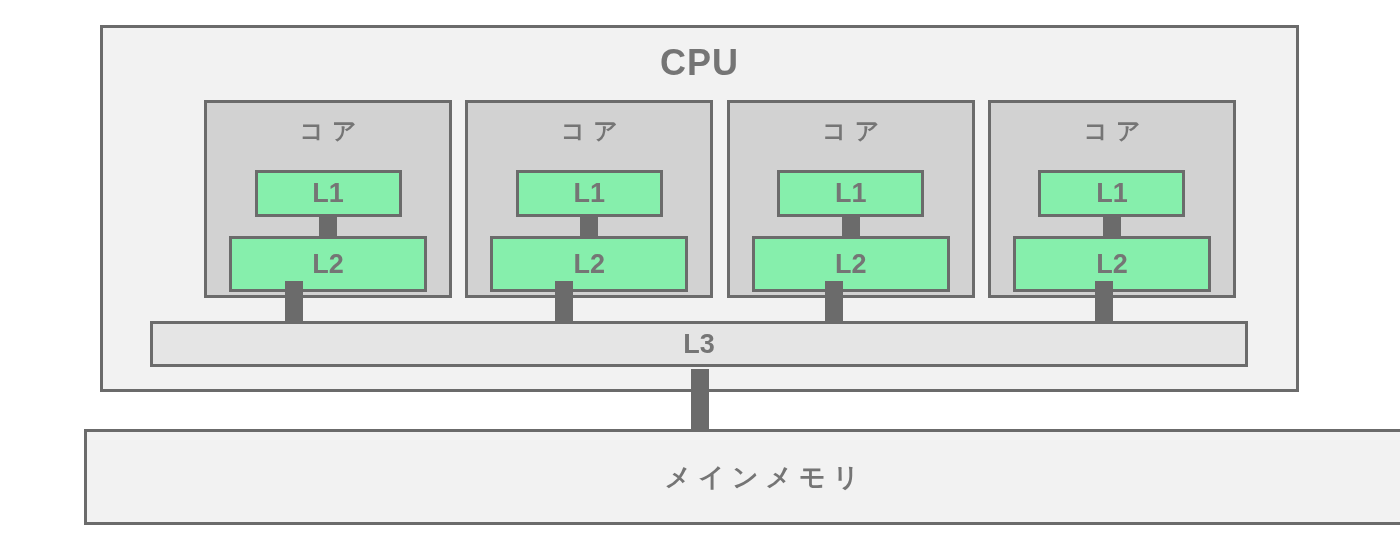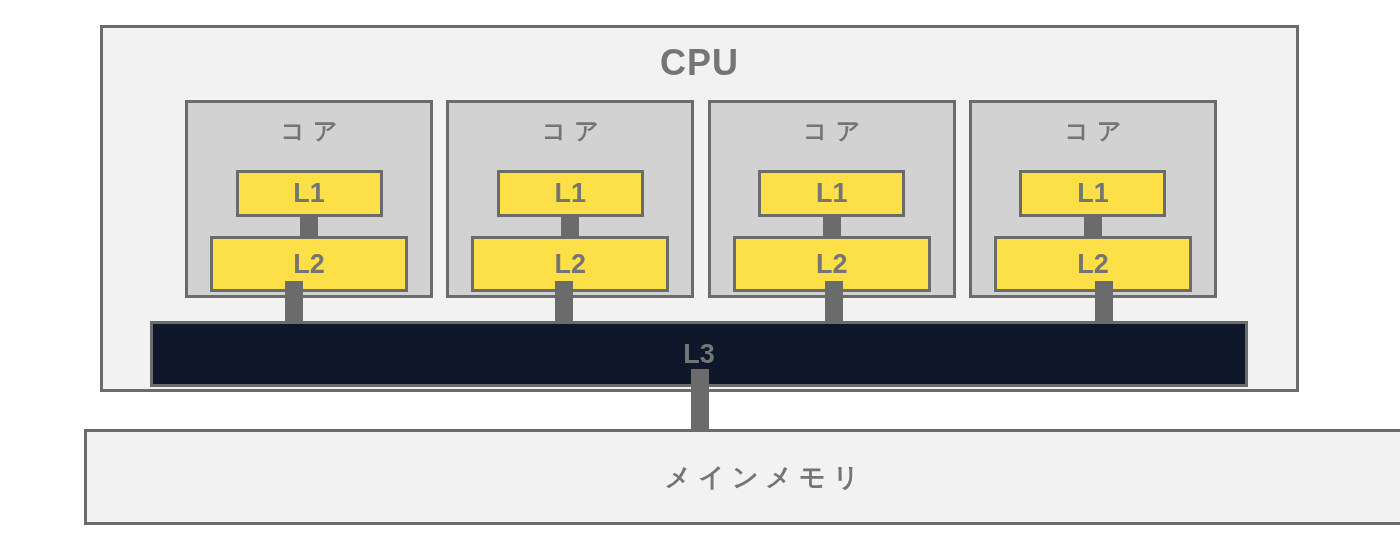--- a/index.html
+++ b/index.html
@@ -34,21 +34,21 @@
     text-align: center;
     font-size: 36px;
     font-weight: bold;
     letter-spacing: 1px;
     color: #757575;
   }
 
   
   .cores-row {
     position: absolute;
-    left: 159px;
+    left: 178px;
     top: 100px;
     width: 1058px;
     height: 198px;
     display: flex;
     justify-content: space-between;
     z-index: 2;
     padding-left: 26px;
   }
   .core {
     width: 248px;
@@ -62,21 +62,21 @@
   .core-label {
     margin-top: 11px;
     font-size: 24px;
     font-weight: bold;
     letter-spacing: 8px;
     padding-left: 8px; 
     color: #757575;
     line-height: 33px;
   }
   .cache {
-    background: #fde047;
+    background: #86efac;
     border: 3px solid #6b6b6b;
     display: flex;
     align-items: center;
     justify-content: center;
     font-size: 27px;
     font-weight: 600;
     color: #757575;
   }
   .l1 { margin-top: 23px; width: 147px; height: 47px; }
   .l2 { width: 198px; height: 56px; }
@@ -108,22 +108,22 @@
     height: 62px;
     z-index: 3;
   }
 
   
   .l3-box {
     position: absolute;
     left: 150px;
     top: 321px;
     width: 1098px;
-    height: 66px;
-    background: #0f172a;
+    height: 46px;
+    background: #e5e5e5;
     border: 3px solid #6b6b6b;
     display: flex;
     align-items: center;
     justify-content: center;
     font-size: 27px;
     font-weight: 600;
     color: #757575;
     z-index: 2;
   }
 

